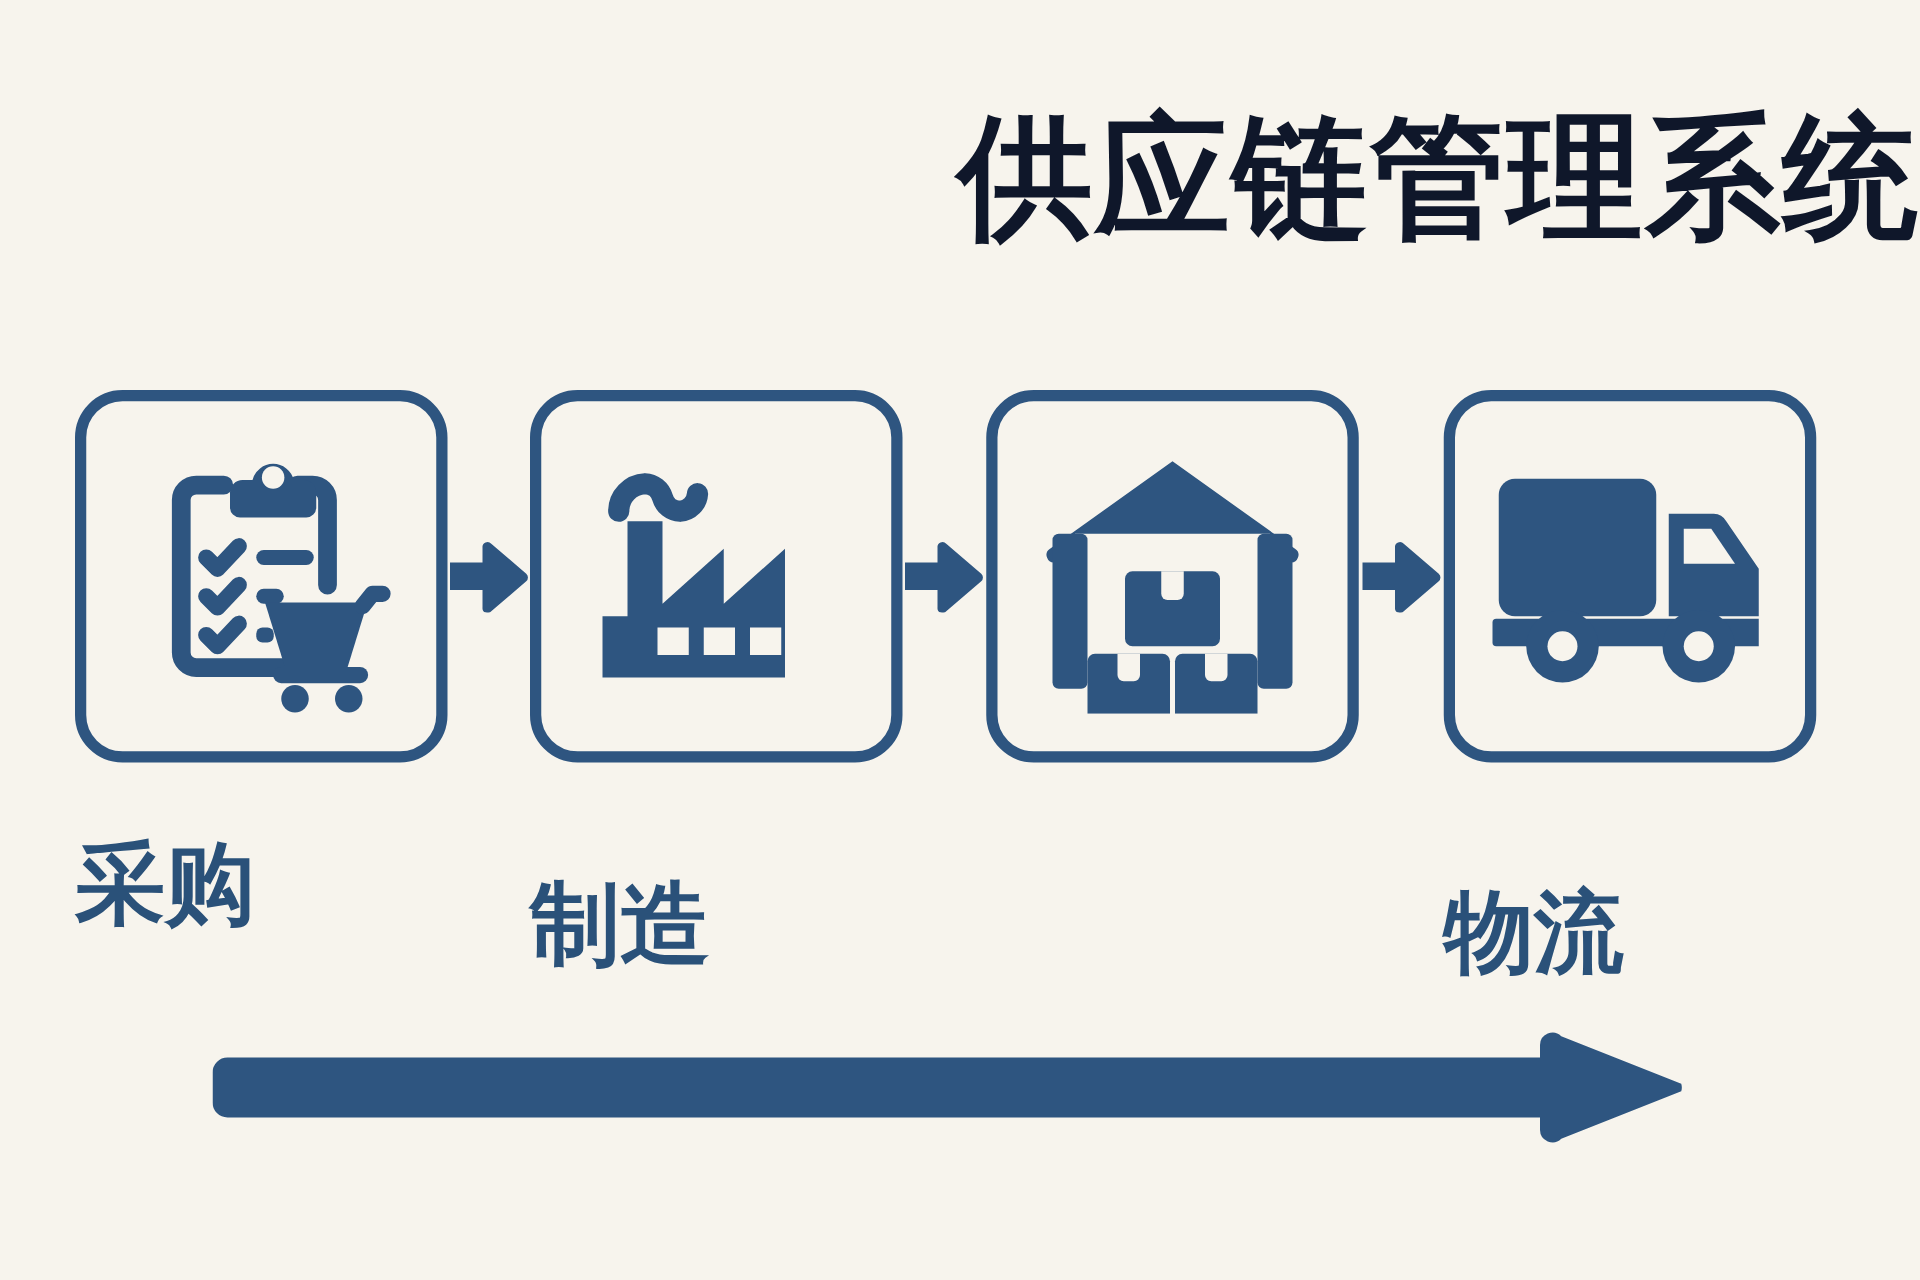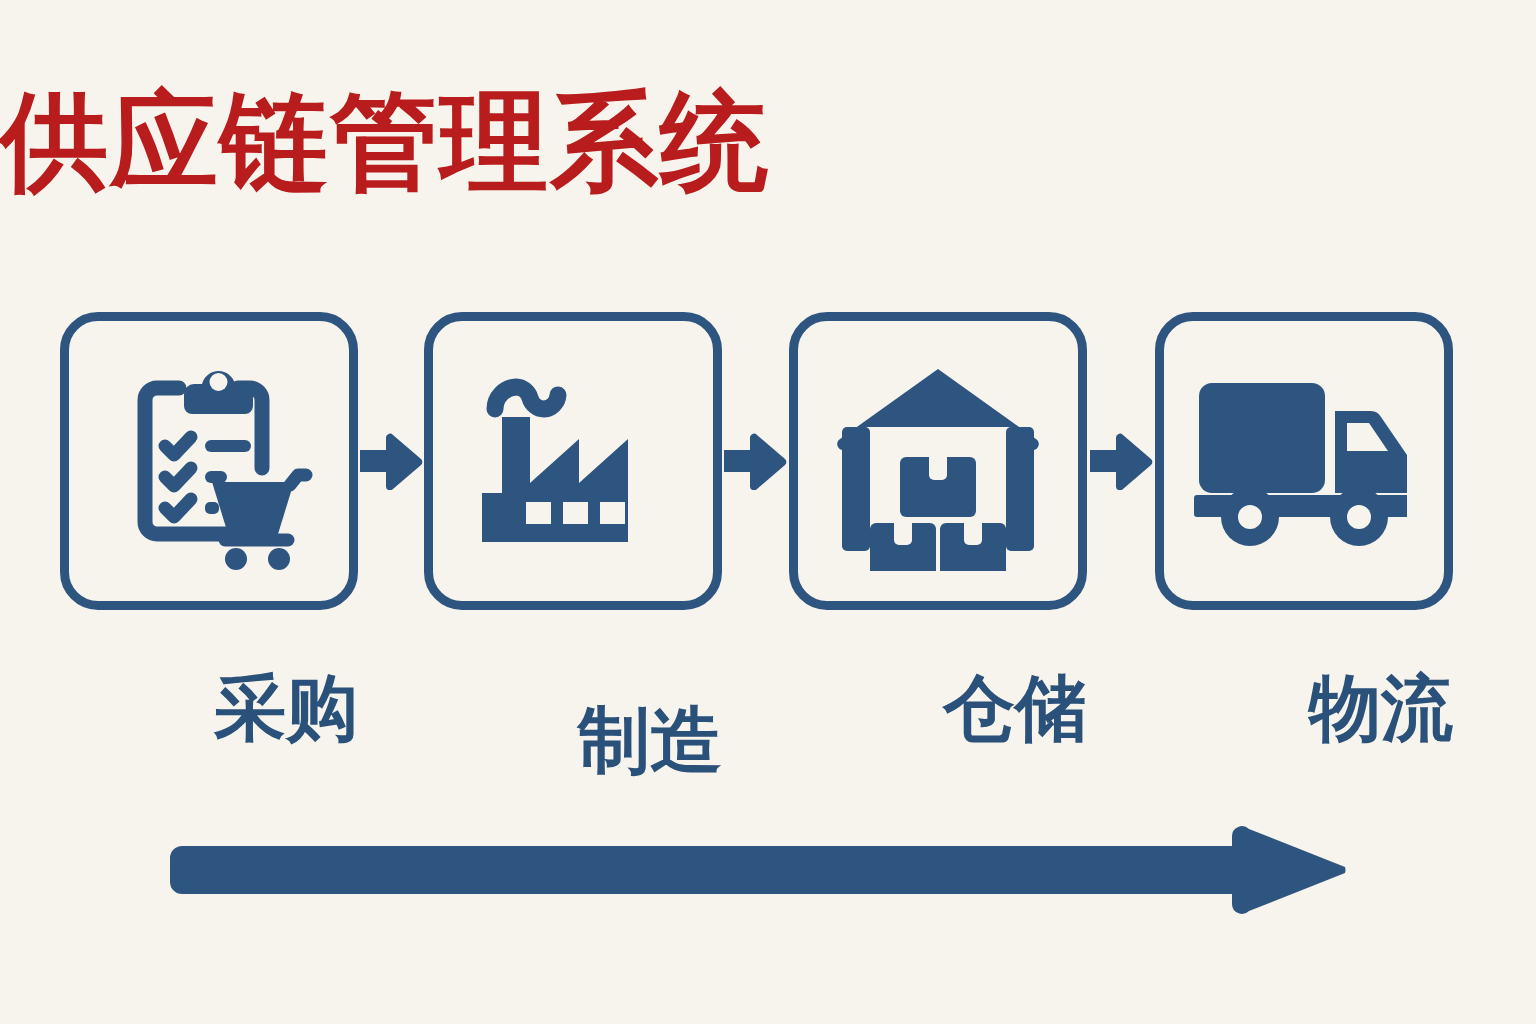--- a/index.html
+++ b/index.html
@@ -21,25 +21,25 @@
     width: 1536px;
     height: 1024px;
   }
 
   
   .title {
     position: absolute;
     top: 84px;
     left: 0;
     width: 1536px;
-    text-align: left;
+    text-align: right;
     font-size: 108px;
     line-height: 116px;
     font-weight: 700;
-    color: #b91c1c;
+    color: #0f172a;
     letter-spacing: 2px;
     white-space: nowrap;
   }
 
   
   .card {
     position: absolute;
     top: 312px;
     width: 298px;
     height: 298px;
@@ -71,31 +71,31 @@
   }
   #connector-0 { left: 358px; }
   #connector-1 { left: 722px; }
   #connector-2 { left: 1088px; }
 
   
   .stage-label {
     position: absolute;
     top: 660px;
     width: 298px;
-    text-align: right;
+    text-align: left;
     font-size: 72px;
     line-height: 96px;
     font-weight: 700;
     color: #2a5179;
     white-space: nowrap;
   }
   #label-0 { left: 60px; }
   #label-1 { left: 424px; margin-top: 32px; }
   #label-2 { left: 789px; }
-  #label-3 { left: 1155px; }
+  #label-3 { left: 1155px; margin-top: 38px; }
 
   
   .flow-arrow {
     position: absolute;
     left: 170px;
     top: 818px;
     width: 1186px;
     height: 104px;
   }
 </style>
@@ -203,21 +203,20 @@
     </svg>
   </div>
   <div class="connector" id="connector-2">
     <svg width="66" height="58" viewBox="0 0 66 58" fill="none">
       <path d="M2 18 h26 V6 a4 4 0 0 1 7 -3 l28 24 a4 4 0 0 1 0 6 l-28 24 a4 4 0 0 1 -7 -3 V40 H2 z" fill="#2e5580"></path>
     </svg>
   </div>
 
   <div class="stage-label" id="label-0">采购</div>
   <div class="stage-label" id="label-1">制造</div>
-  <div class="stage-label" id="label-2">仓储</div>
   <div class="stage-label" id="label-3">物流</div>
 
   <div class="flow-arrow">
     <svg width="1186" height="104" viewBox="0 0 1186 104" fill="none">
       <path d="M12 28 h1050 V18 a10 10 0 0 1 17 -7 l96 38 a10 10 0 0 1 0 6 l-96 38 a10 10 0 0 1 -17 -7 V76 H12 a12 12 0 0 1 -12 -12 V40 a12 12 0 0 1 12 -12 z" fill="#2e5580"></path>
     </svg>
   </div>
 
 </div>
 

